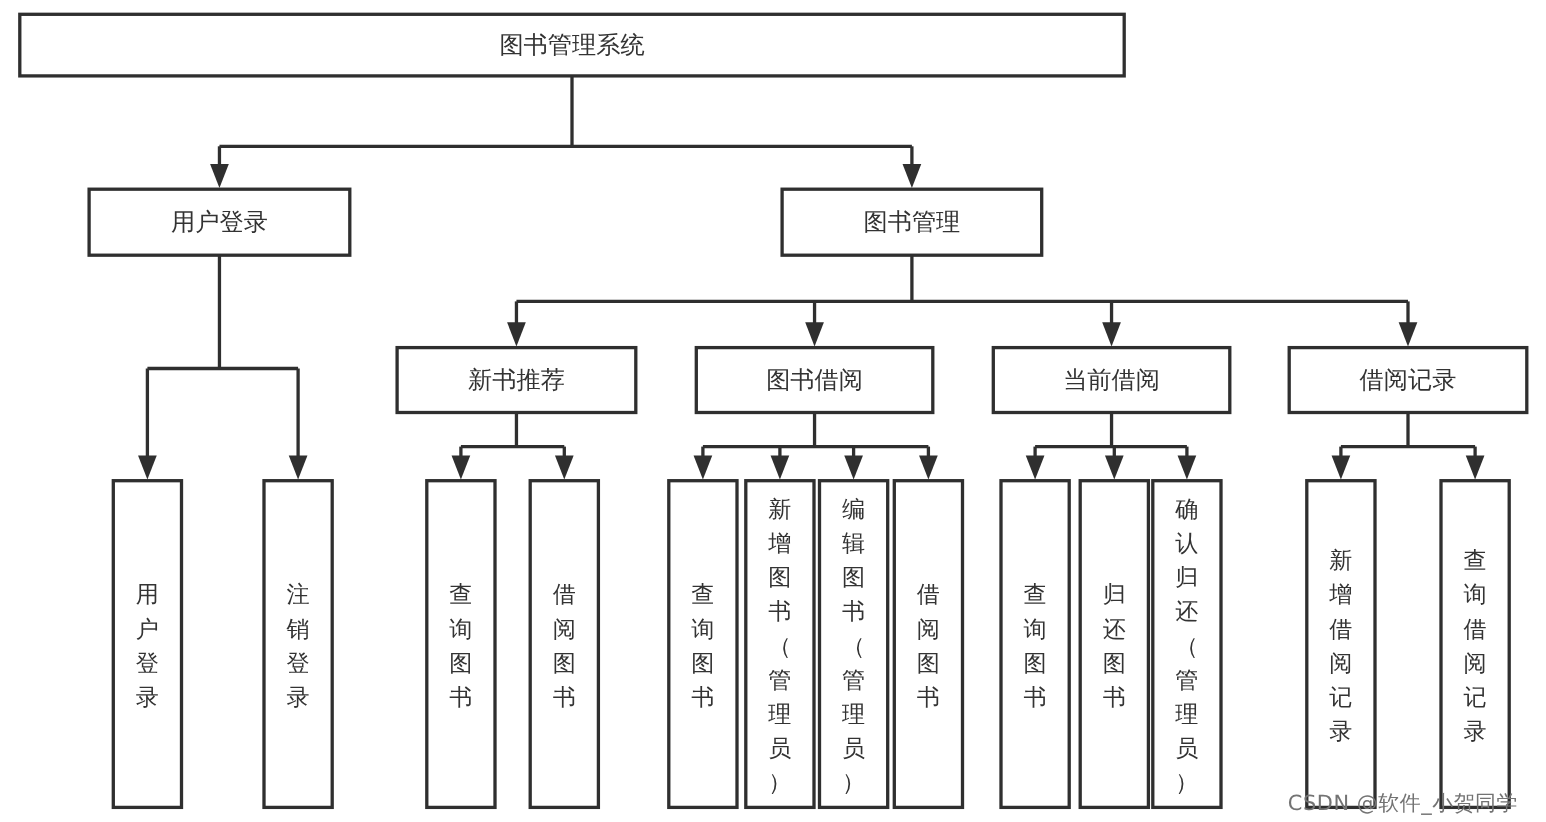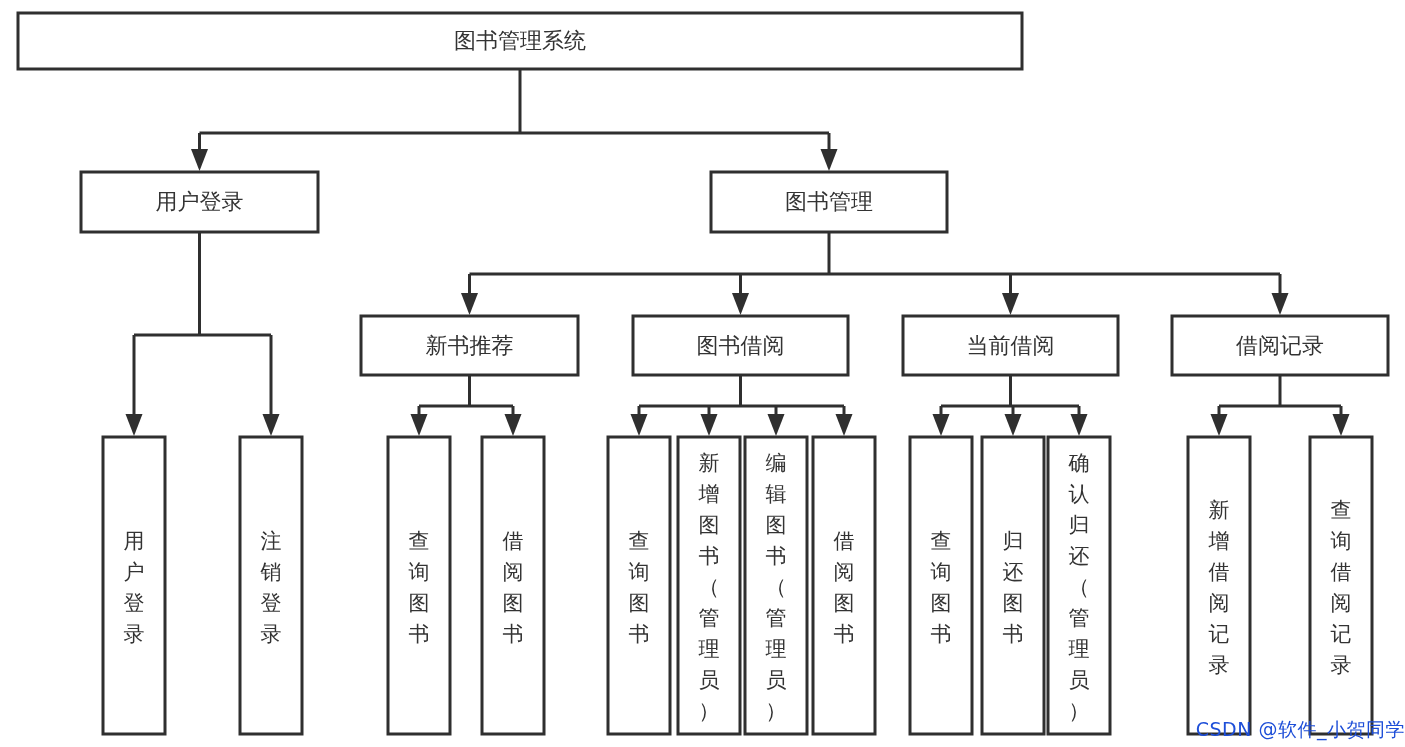--- a/index.html
+++ b/index.html
@@ -51,23 +51,23 @@
     stroke: #2f2f2f;
     stroke-width: 3;
     fill: none;
     stroke-linecap: butt;
   }
   .edge-arrow {
     fill: #2f2f2f;
   }
   .watermark-text {
     position: absolute;
-    right: 0;
+    right: 25px;
     bottom: 4px;
-    color: #1d4ed8;
+    color: #737373;
     font-size: 19px;
     font-family: "DejaVu Sans", "Liberation Sans", sans-serif;
     letter-spacing: 0.5px;
     white-space: nowrap;
     user-select: none;
   }
 </style>
 </head>
 <body>
 

